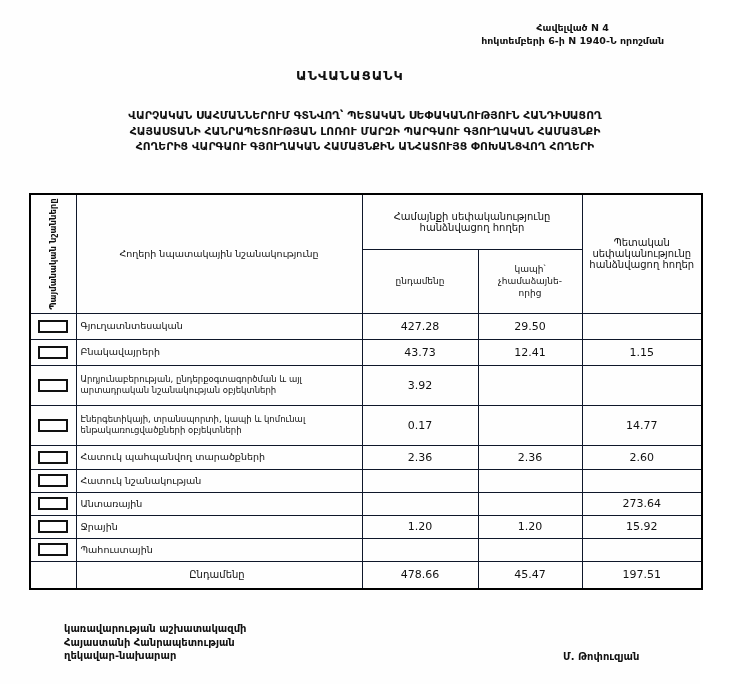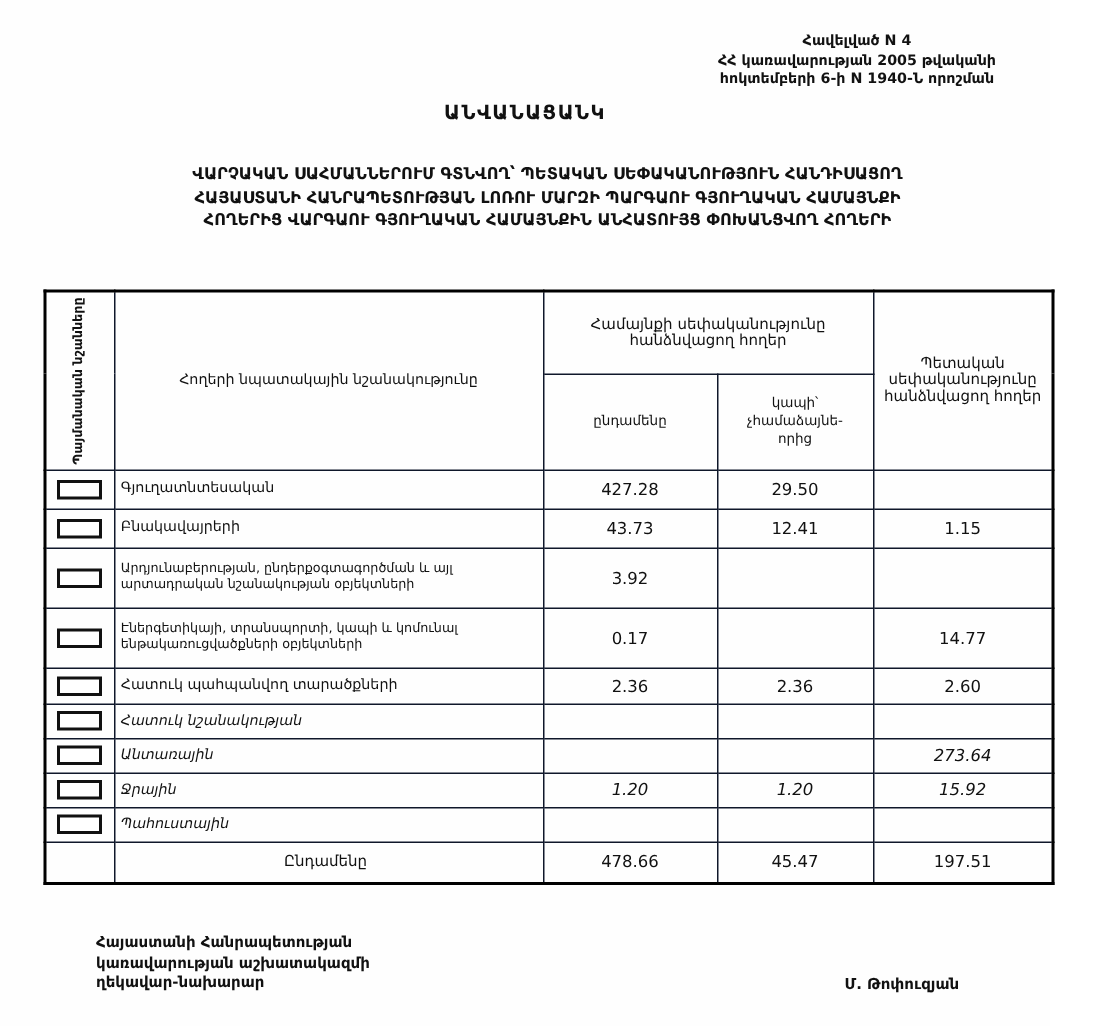--- a/index.html
+++ b/index.html
@@ -59,42 +59,41 @@
     width: 30px; height: 13px;
     border: 2px solid #111; background: #fff;
     margin: 0 auto;
   }
   td.lbl { font-size: 9.5px; line-height: 12px; padding-left: 7px; }
   td.lbl.small { font-size: 8.5px; line-height: 11px; }
   td.num { text-align: center; font-size: 11px; }
 
   tr.rh-a { height: 26px; }
   tr.rh-b { height: 40px; }
-  tr.rh-c { height: 23px; font-style: italic; }
+  tr.rh-c { height: 23px; }
   tr.rh-d { height: 24px; }
   tr.rh-t { height: 28px; }
   tr.total td.lbl { text-align: center; padding-left: 0; font-size: 10px; }
 
   .footer-left {
     position: absolute; top: 622px; left: 64px;
     font-weight: bold; font-size: 10px; line-height: 13.5px;
   }
   .signature {
     position: absolute; top: 651px; left: 563px;
     font-weight: bold; font-size: 10px;
   }
 </style>
 </head>
 <body>
 
 <div class="page">
 
   <div class="appendix">
     <div>Հավելված N 4</div>
-    <div>ՀՀ կառավարության 2005 թվականի</div>
     <div>հոկտեմբերի 6-ի N 1940-Ն որոշման</div>
   </div>
 
   <div class="doc-title">ԱՆՎԱՆԱՑԱՆԿ</div>
 
   <div class="doc-subtitle">
     <div>ՎԱՐՉԱԿԱՆ ՍԱՀՄԱՆՆԵՐՈՒՄ ԳՏՆՎՈՂ՝ ՊԵՏԱԿԱՆ ՍԵՓԱԿԱՆՈՒԹՅՈՒՆ ՀԱՆԴԻՍԱՑՈՂ</div>
     <div>ՀԱՅԱՍՏԱՆԻ ՀԱՆՐԱՊԵՏՈՒԹՅԱՆ ԼՈՌՈՒ ՄԱՐԶԻ ՊԱՐԳԱՈՒ ԳՅՈՒՂԱԿԱՆ ՀԱՄԱՅՆՔԻ</div>
     <div>ՀՈՂԵՐԻՑ ՎԱՐԳԱՈՒ ԳՅՈՒՂԱԿԱՆ ՀԱՄԱՅՆՔԻՆ ԱՆՀԱՏՈՒՅՑ ՓՈԽԱՆՑՎՈՂ ՀՈՂԵՐԻ</div>
   </div>
@@ -210,20 +209,20 @@
         <td class="sym"></td>
         <td class="lbl">Ընդամենը</td>
         <td class="num">478.66</td>
         <td class="num">45.47</td>
         <td class="num">197.51</td>
       </tr>
     </tbody>
   </table>
 
   <div class="footer-left">
+    <div>կառավարության աշխատակազմի</div>
     <div>Հայաստանի Հանրապետության</div>
-    <div>կառավարության աշխատակազմի</div>
     <div>ղեկավար-նախարար</div>
   </div>
 
   <div class="signature">Մ. Թոփուզյան</div>
 
 </div>
 
 </body></html>

